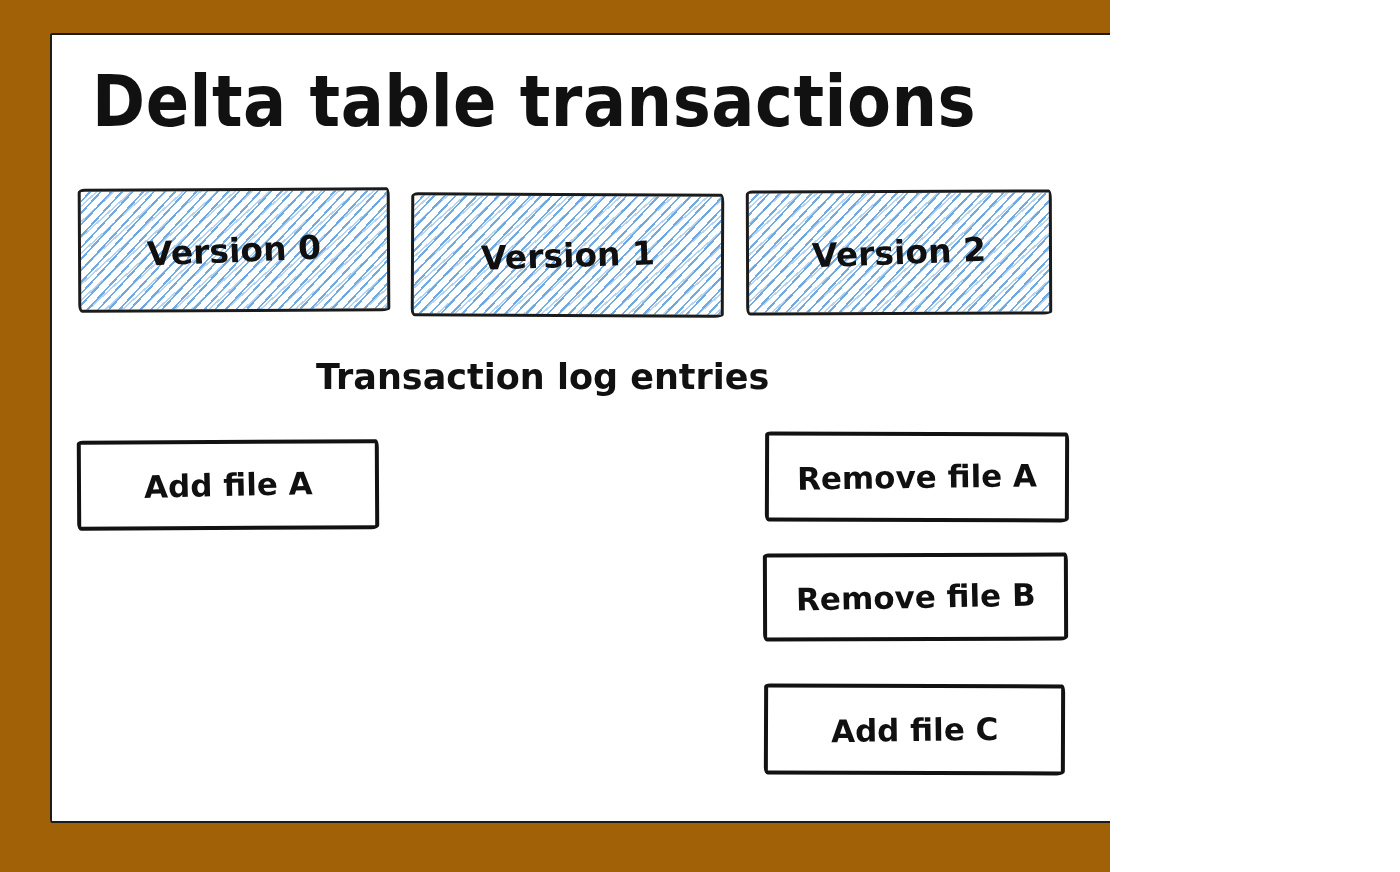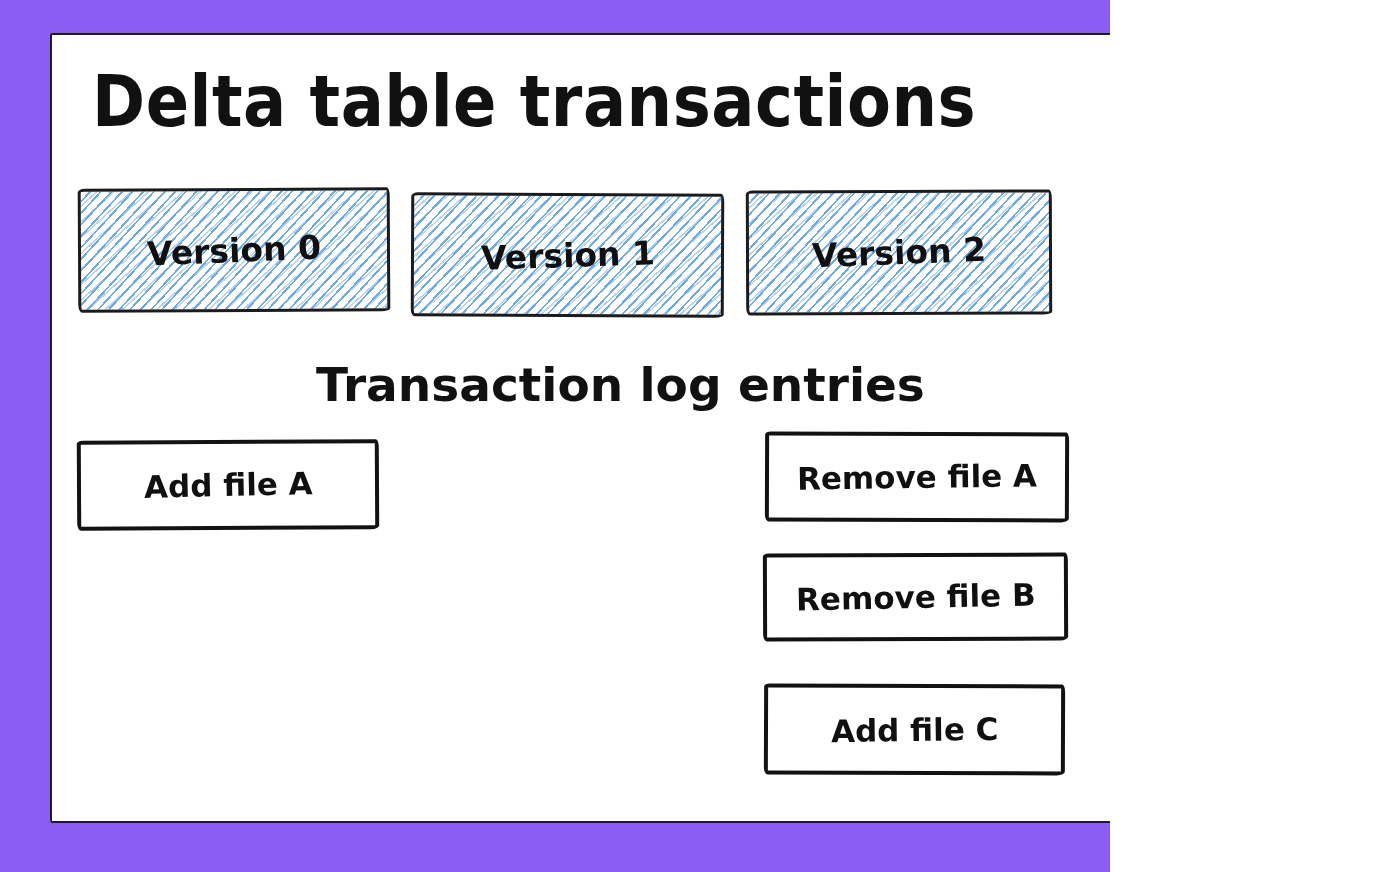--- a/index.html
+++ b/index.html
@@ -5,21 +5,21 @@
   html, body {
     margin: 0;
     padding: 0;
     background: #ffffff;
     font-family: "DejaVu Sans", sans-serif;
   }
   .canvas {
     position: relative;
     width: 1110px;
     height: 872px;
-    background: #8b5cf6;
+    background: #a16207;
     overflow: hidden;
     color: #141414;
   }
   
   .frame {
     position: absolute;
     left: 50px;
     top: 33px;
     width: 1060px;
     height: 786px;
@@ -61,21 +61,21 @@
     font-size: 33px;
     font-weight: 600;
     color: #101010;
     transform: rotate(-2deg);
     white-space: nowrap;
   }
   .log-label {
     position: absolute;
     left: 316px;
     top: 357px;
-    font-size: 47px;
+    font-size: 35px;
     font-weight: 600;
     color: #111111;
     white-space: nowrap;
   }
   
   .entry-box {
     position: absolute;
     box-sizing: border-box;
     border: 4px solid #121212;
     border-radius: 6px 3px 8px 4px / 3px 8px 4px 7px;

